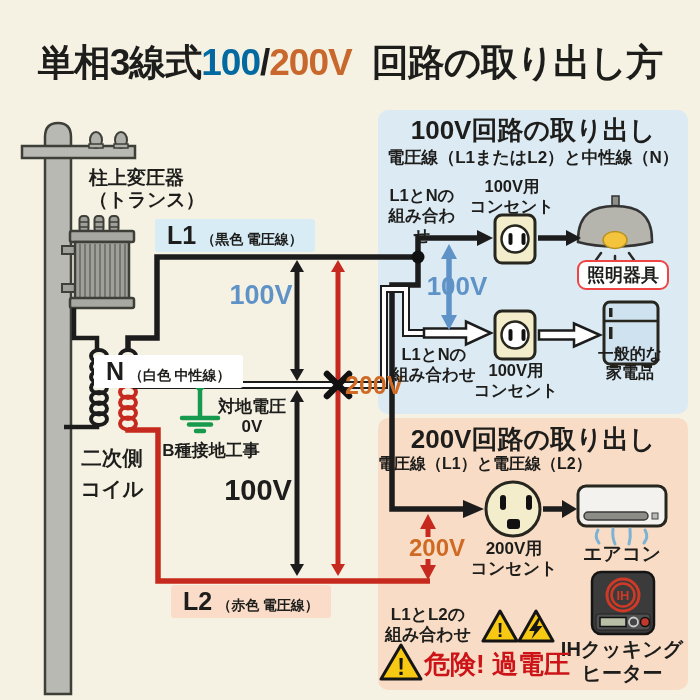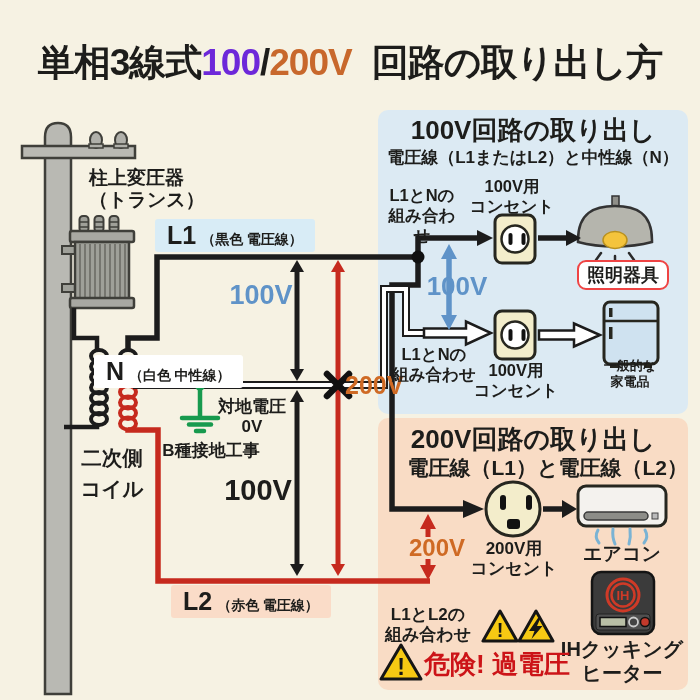--- a/index.html
+++ b/index.html
@@ -7,21 +7,21 @@
           font-family:"Liberation Sans","DejaVu Sans",sans-serif;color:#1d1d1b;}
   svg{position:absolute;left:0;top:0;z-index:2;}
   .box{position:absolute;z-index:1;border-radius:10px;}
   #box100{left:378px;top:110px;width:310px;height:304px;background:#dceaf3;}
   #box200{left:378px;top:418px;width:310px;height:272px;background:#f9dcc5;}
   .txt{position:absolute;z-index:4;}
   .l2c{position:absolute;z-index:4;text-align:center;font-weight:700;line-height:1.2;}
   .l2c span{display:block;}
   #title{position:absolute;left:0;right:0;top:38px;text-align:center;z-index:4;
          font-weight:900;font-size:37px;letter-spacing:-1px;}
-  #title .tb{color:#6d28d9;} #title .to{color:#c8682c;} #title .sfx{margin-left:20px;}
+  #title .tb{color:#0369a1;} #title .to{color:#c8682c;} #title .sfx{margin-left:20px;}
   .badge{position:absolute;z-index:4;display:flex;align-items:baseline;gap:5px;
          border-radius:3px;padding:2px 12px;font-weight:700;}
   .badge .big{font-size:25px;font-weight:900;}
   .badge .small{font-size:14px;font-family:Liberation Serif, serif;}
   #b-l1{left:155px;top:219px;background:#d8ecf6;}
   #b-n{left:94px;top:355px;background:#ffffff;}
   #b-l2{left:171px;top:585px;background:#fadcc8;}
   #t-pole{left:89px;top:167px;font-size:19px;font-weight:700;line-height:1.18;}
   #t-pole span{display:block;}
   #t-coil{left:76px;top:443px;width:72px;font-size:20.5px;line-height:1.5;}
@@ -32,23 +32,23 @@
   #t-v200l{left:345px;top:371px;font-size:25px;font-weight:900;color:#cf6a24;}
   #t-b1-title{left:378px;top:113px;width:310px;text-align:center;font-size:26px;font-weight:900;}
   #t-b1-sub{left:378px;top:146px;width:310px;text-align:center;font-size:17px;font-weight:700;}
   #t-b1-combo1{left:381px;top:186px;width:82px;font-size:16.5px;}
   #t-b1-out1{left:462px;top:177px;width:100px;font-size:16.5px;}
   #t-lamp-label{left:577px;top:260px;width:88px;text-align:center;font-size:18px;font-weight:700;
                 background:#ffffff;border:2px solid #ef4444;border-radius:9px;line-height:26px;height:26px;}
   #t-b1-v100{left:421px;top:271px;width:72px;text-align:center;font-size:26px;font-weight:900;color:#5f93c8;}
   #t-b1-combo2{left:386px;top:345px;width:96px;font-size:16.5px;}
   #t-b1-out2{left:466px;top:361px;width:100px;font-size:16.5px;}
-  #t-fridge{left:586px;top:358px;width:88px;font-size:13px;}
+  #t-fridge{left:586px;top:344px;width:88px;font-size:16px;}
   #t-b2-title{left:378px;top:422px;width:310px;text-align:center;font-size:26px;font-weight:900;}
-  #t-b2-sub{left:378px;top:454px;width:310px;text-align:right;font-size:21px;font-weight:700;}
+  #t-b2-sub{left:378px;top:454px;width:310px;text-align:left;font-size:16px;font-weight:700;}
   #t-b2-v200{left:400px;top:534px;width:74px;text-align:center;font-size:24px;font-weight:900;color:#cf6a24;}
   #t-b2-out{left:462px;top:539px;width:104px;font-size:17px;}
   #t-aircon{left:574px;top:541px;width:96px;text-align:center;font-size:19px;font-weight:700;}
   #t-b2-combo{left:377px;top:594px;width:102px;font-size:17px;margin-top:11px;}
   #t-ih{left:554px;top:637px;width:136px;font-size:20px;}
   #t-danger{left:424px;top:647px;font-size:26px;font-weight:900;color:#cc1418;}
 </style>
 </head>
 <body>
 

